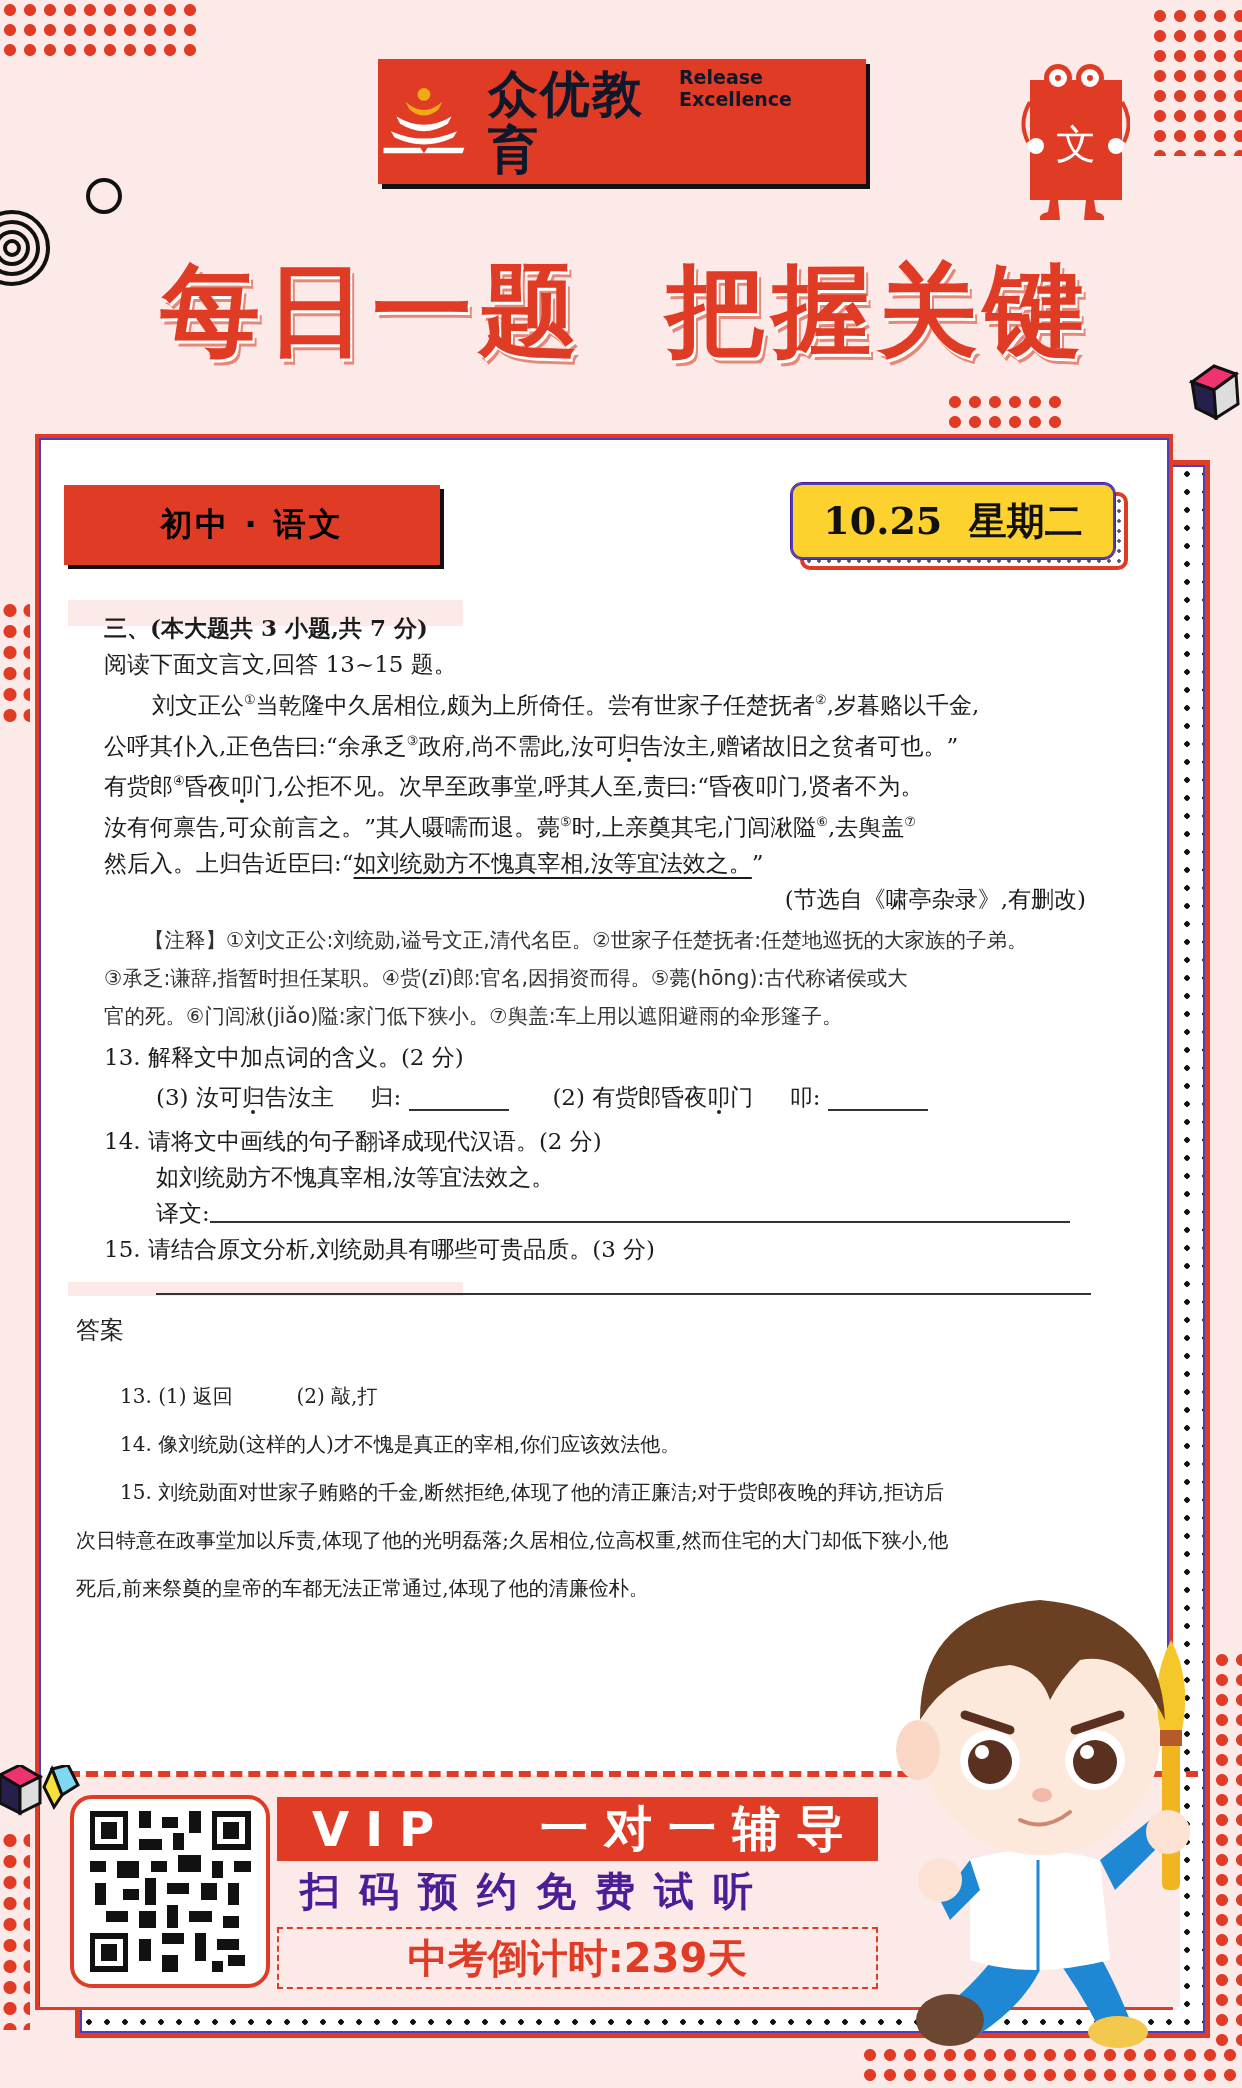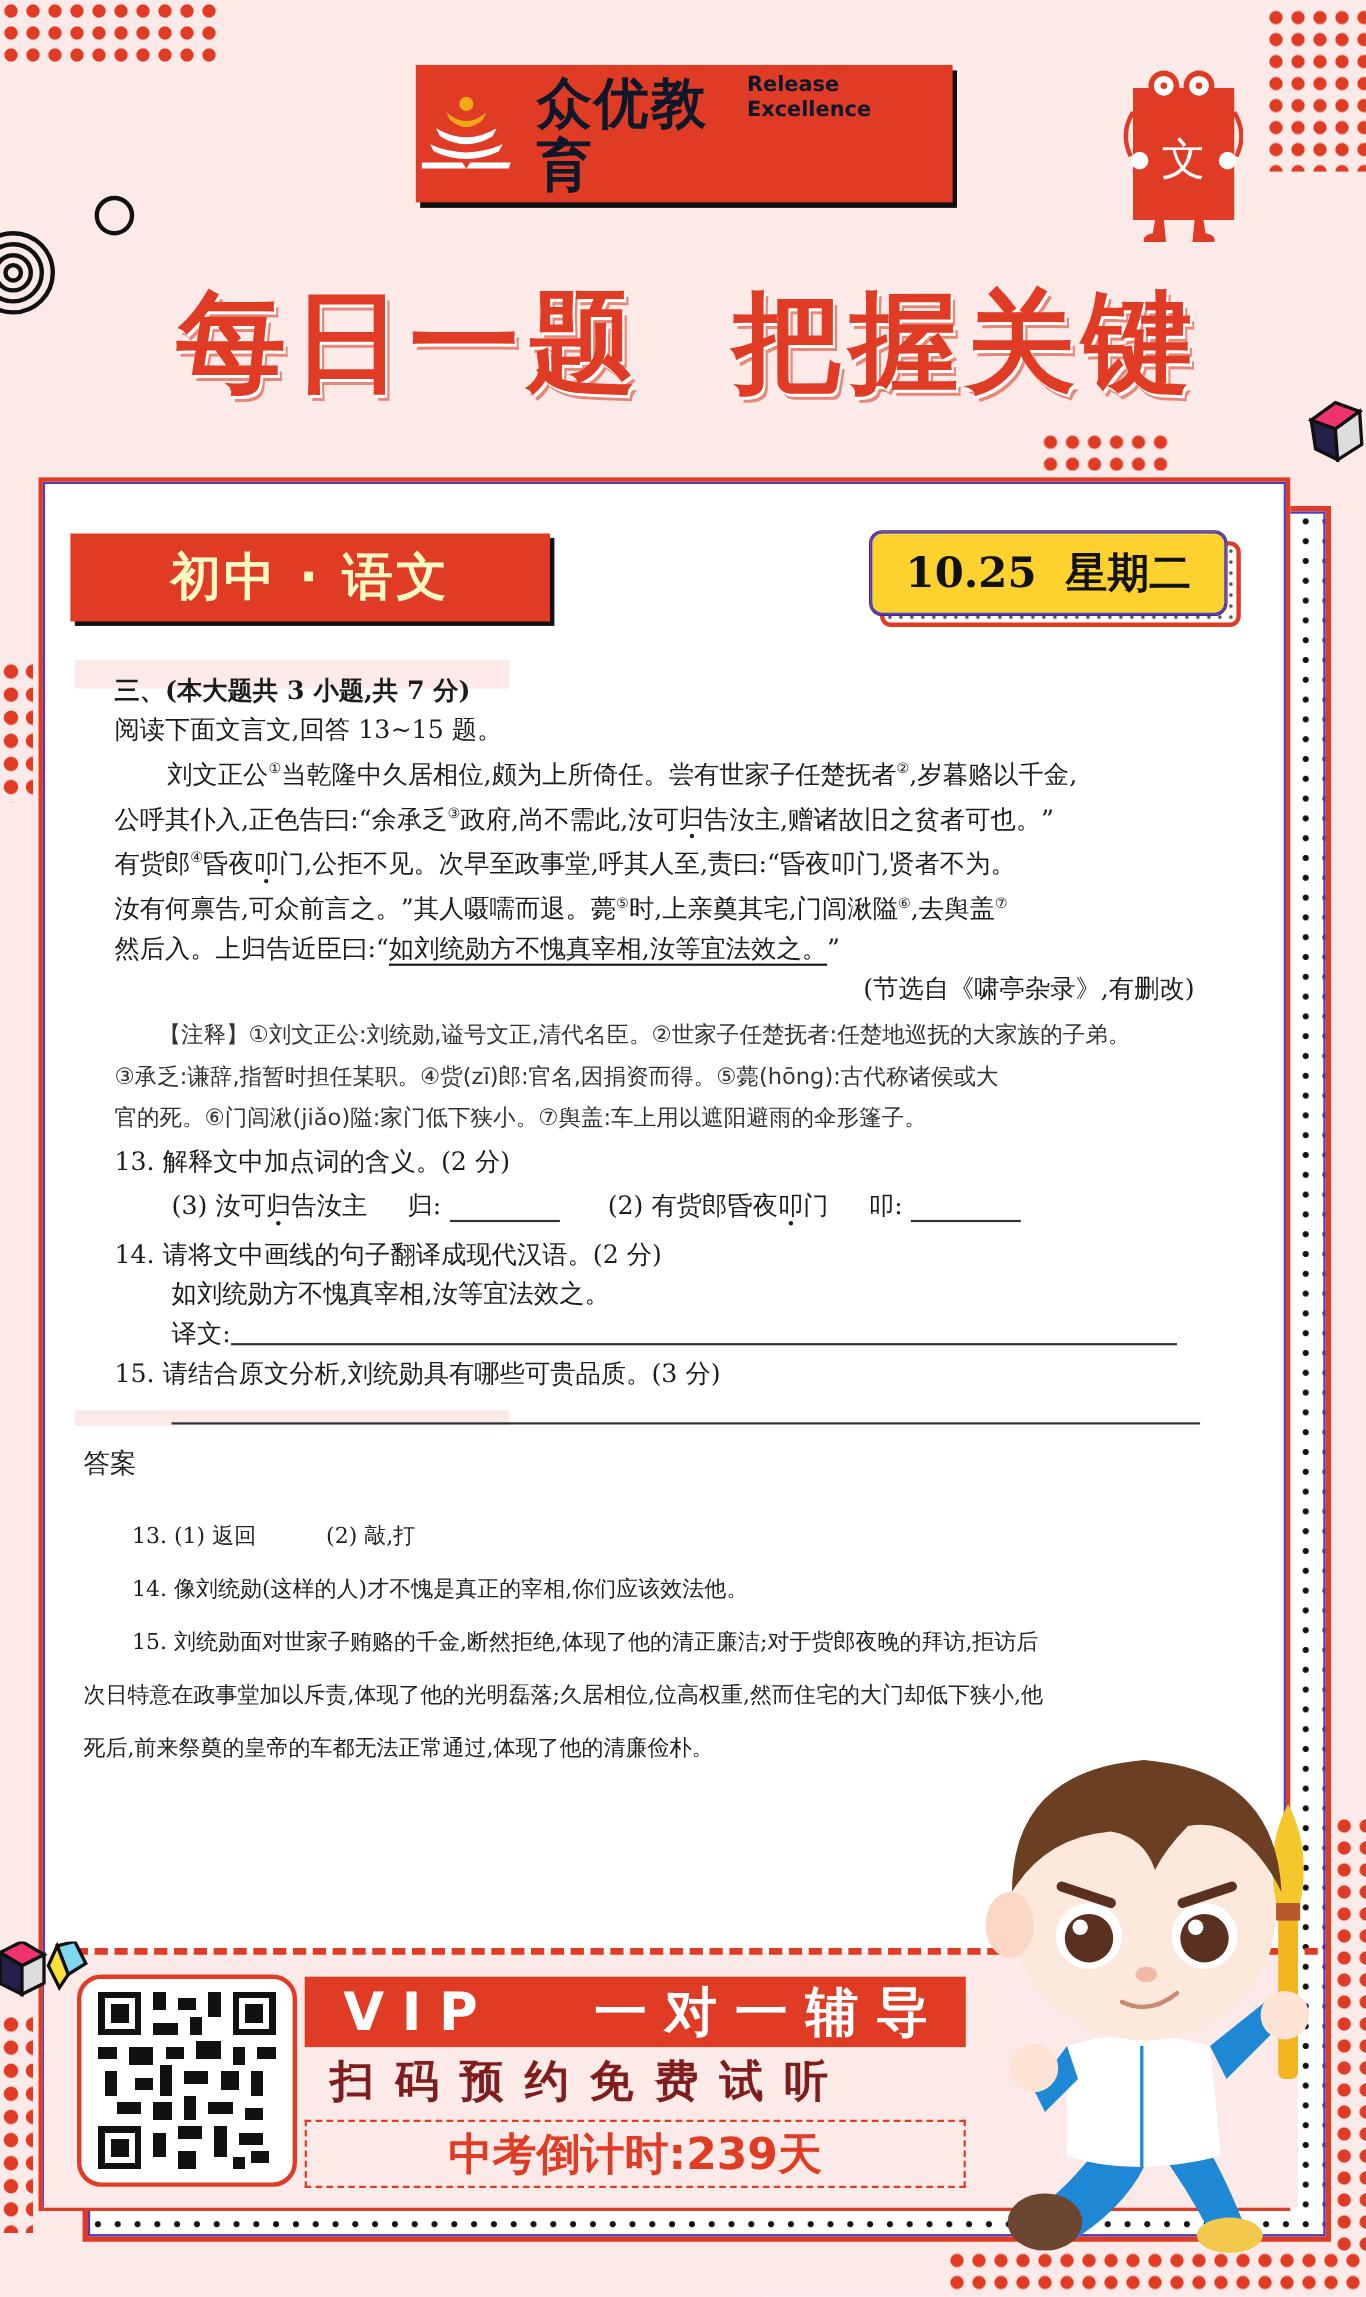--- a/index.html
+++ b/index.html
@@ -17,21 +17,21 @@
   .logo-en { font-family: "DejaVu Sans", sans-serif; font-weight: bold; font-size: 19px; line-height: 22px; }
 
   .mascot-wen { position: absolute; left: 1018px; top: 62px; width: 112px; height: 160px; }
 
   .headline { position: absolute; left: 150px; top: 245px; width: 950px; text-align: center; font-family: "DejaVu Sans", sans-serif; font-weight: bold; font-size: 100px; color: #e03b24; letter-spacing: 6px; text-shadow: 2px 3px 0 #fff, 4px 6px 0 #e88778; white-space: pre; }
 
   
   .back-frame { position: absolute; left: 75px; top: 460px; width: 1135px; height: 1578px; background-color: #fff; background-image: radial-gradient(circle, #111 2.5px, transparent 3px); background-size: 18px 18px; border: 5px solid #e03b24; outline: 2px solid #4a3fbf; outline-offset: -7px; }
   .main-card { position: absolute; left: 35px; top: 434px; width: 1138px; height: 1576px; background: #fff; border: 4px solid #e03b24; box-shadow: inset 0 0 0 2px #4a3fbf; }
 
-  .subject-tag { position: absolute; left: 64px; top: 485px; width: 436px; height: 80px; background: #e03b24; box-shadow: 4px 4px 0 #111; color: #fef9c3; font-family: "DejaVu Sans", sans-serif; font-weight: bold; font-size: 46px; display: flex; align-items: center; justify-content: center; letter-spacing: 3px; }
+  .subject-tag { position: absolute; left: 64px; top: 485px; width: 376px; height: 80px; background: #e03b24; box-shadow: 4px 4px 0 #111; color: #000000; font-family: "DejaVu Sans", sans-serif; font-weight: bold; font-size: 32px; display: flex; align-items: center; justify-content: center; letter-spacing: 3px; }
 
   .date-back { position: absolute; left: 800px; top: 492px; width: 328px; height: 78px; border: 4px solid #e03b24; border-radius: 10px; background-color: #fff; background-image: radial-gradient(circle, #555 1.5px, transparent 2px); background-size: 10px 10px; }
   .date-tag { position: absolute; left: 790px; top: 482px; width: 326px; height: 78px; background: #fdd12e; border: 1px solid #4c1d95; border-radius: 12px; box-shadow: inset 0 0 0 2px #4a3fbf; display: flex; align-items: center; justify-content: center; font-size: 38px; font-weight: bold; color: #111; white-space: pre; }
 
   .pink-strip { position: absolute; background: #fbeae8; }
 
   .doc { position: absolute; left: 104px; top: 610px; width: 990px; font-size: 23px; line-height: 36px; color: #1c1c1c; }
   .doc p { white-space: nowrap; }
   .doc .b { font-weight: bold; }
   .indent { padding-left: 48px; }
@@ -50,21 +50,21 @@
   .answer .a-ind { padding-left: 44px; }
   .answer .a-body { font-size: 20px; line-height: 48px; white-space: normal; width: 880px; text-indent: 44px; }
 
   
   .promo { position: absolute; left: 40px; top: 1775px; width: 1140px; height: 232px; background: #fbeae8; }
   .promo-dash { position: absolute; left: 68px; top: 1771px; width: 1130px; height: 0; border-top: 6px dashed #e03b24; }
   .qr-box { position: absolute; left: 70px; top: 1795px; width: 200px; height: 193px; background: #fff; border: 4px solid #e03b24; border-radius: 22px; padding: 12px; }
   .qr { width: 100%; height: 100%; position: relative; }
   .vip-bar { position: absolute; left: 277px; top: 1797px; width: 601px; height: 64px; background: #e03b24; color: #fff; font-family: "DejaVu Sans", sans-serif; font-weight: bold; font-size: 48px; display: flex; align-items: center; padding-left: 35px; letter-spacing: 16px; }
   .vip-bar .gap { width: 90px; }
-  .scan-line { position: absolute; left: 300px; top: 1864px; width: 600px; font-family: "DejaVu Sans", sans-serif; font-weight: bold; font-size: 40px; letter-spacing: 19px; color: #7f1d1d; }
+  .scan-line { position: absolute; left: 300px; top: 1864px; width: 600px; font-family: "DejaVu Sans", sans-serif; font-weight: bold; font-size: 40px; letter-spacing: 19px; color: #4c1d95; }
   .countdown { position: absolute; left: 277px; top: 1927px; width: 601px; height: 62px; border: 2px dashed #e03b24; color: #e03b24; font-family: "DejaVu Sans", sans-serif; font-weight: bold; font-size: 40px; display: flex; align-items: center; justify-content: center; }
 
   .boy { position: absolute; left: 880px; top: 1570px; width: 330px; height: 500px; }
 </style>
 </head>
 <body>
 
 <div class="dots" style="left:0;top:0;width:200px;height:58px;"></div>
 <div class="dots" style="left:1150px;top:6px;width:92px;height:150px;"></div>
 <div class="dots" style="left:945px;top:392px;width:120px;height:36px;"></div>

